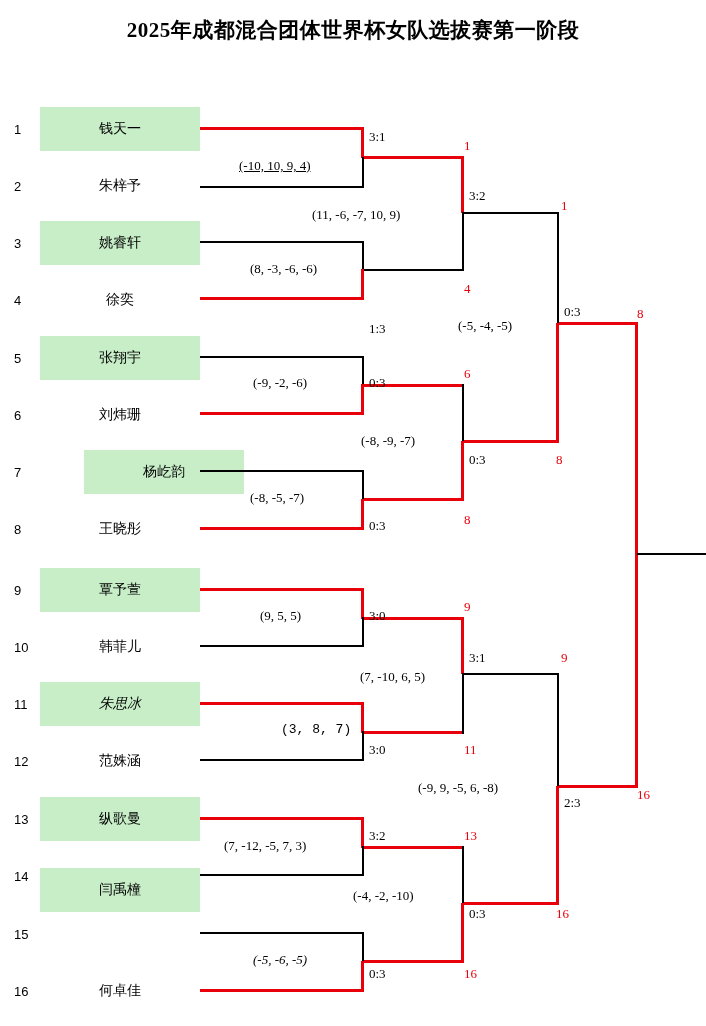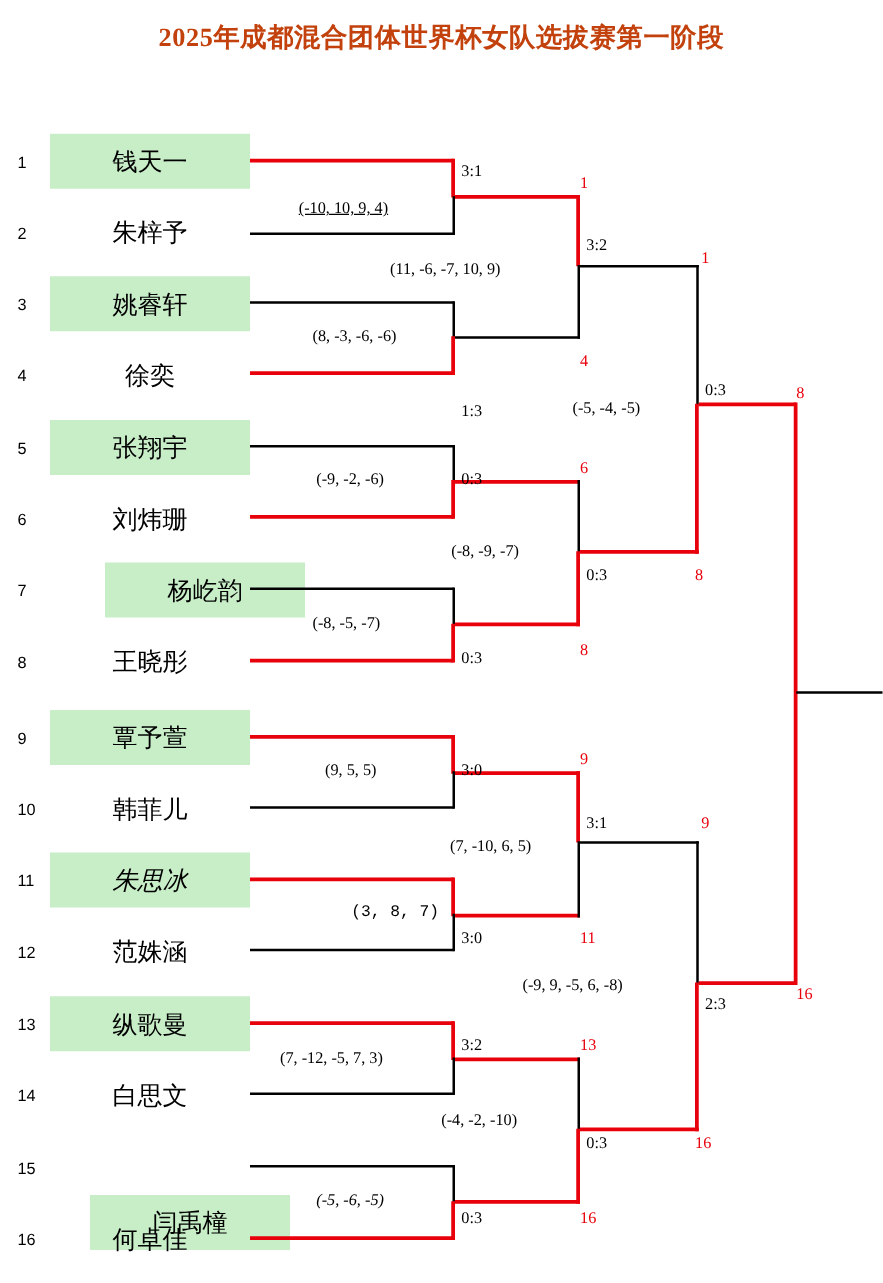--- a/index.html
+++ b/index.html
@@ -10,34 +10,34 @@
     position:relative;
     overflow:hidden;
   }
   #title{
     position:absolute;
     top:16px;left:0;width:706px;
     text-align:center;
     font-family:"Liberation Serif", serif;
     font-weight:bold;
     font-size:21px;
-    color:#c2410c;
+    color:#000000;
     letter-spacing:0.5px;
   }
   .seed{
     position:absolute;
     font-size:13px;
     color:#000;
     text-align:left;
   }
   .playerbox{
     position:absolute;
     width:160px;height:44px;
     display:flex;align-items:center;justify-content:center;
-    font-size:20px;color:#000;
+    font-size:14px;color:#000;
     font-family:"Liberation Serif", serif;
   }
   .playerbox.seeded{
     background:#c8eec8;
   }
   .line{
     position:absolute;
     background:#000;
   }
   .line.red{ background:#e8000b; }
@@ -94,21 +94,21 @@
 <div class="playerbox seeded" style="left:40px;top:336px;">张翔宇</div>
 <div class="playerbox" style="left:40px;top:393px;">刘炜珊</div>
 <div class="playerbox seeded" style="left:40px;top:450px;margin-left:44px;">杨屹韵</div>
 <div class="playerbox" style="left:40px;top:507px;">王晓彤</div>
 <div class="playerbox seeded" style="left:40px;top:568px;">覃予萱</div>
 <div class="playerbox" style="left:40px;top:625px;">韩菲儿</div>
 <div class="playerbox seeded" style="left:40px;top:682px;font-style:italic;">朱思冰</div>
 <div class="playerbox" style="left:40px;top:739px;">范姝涵</div>
 <div class="playerbox seeded" style="left:40px;top:797px;">纵歌曼</div>
 <div class="playerbox" style="left:40px;top:854px;">白思文</div>
-<div class="playerbox seeded" style="left:40px;top:956px;margin-left:32px;">闫禹橦</div>
+<div class="playerbox seeded" style="left:40px;top:868px;">闫禹橦</div>
 <div class="playerbox" style="left:40px;top:969px;">何卓佳</div>
 
 <div class="line red" style="left:200px;top:127px;width:163px;height:3px;"></div>
 <div class="line" style="left:200px;top:186px;width:163px;height:2px;"></div>
 <div class="line red" style="left:361px;top:127px;width:3px;height:31px;"></div>
 <div class="line" style="left:362px;top:157px;width:2px;height:31px;"></div>
 
 <div class="line" style="left:200px;top:241px;width:163px;height:2px;"></div>
 <div class="line red" style="left:200px;top:297px;width:163px;height:3px;"></div>
 <div class="line" style="left:362px;top:241px;width:2px;height:30px;"></div>

